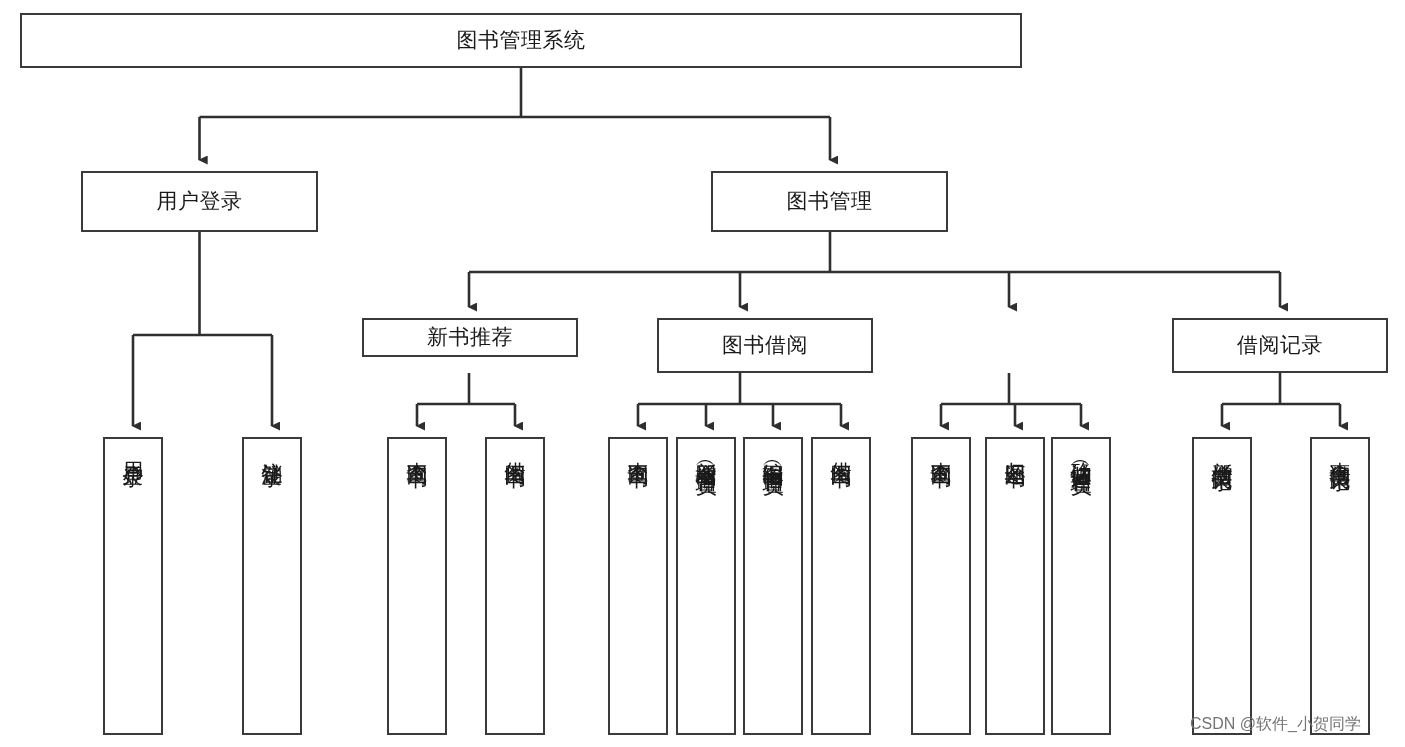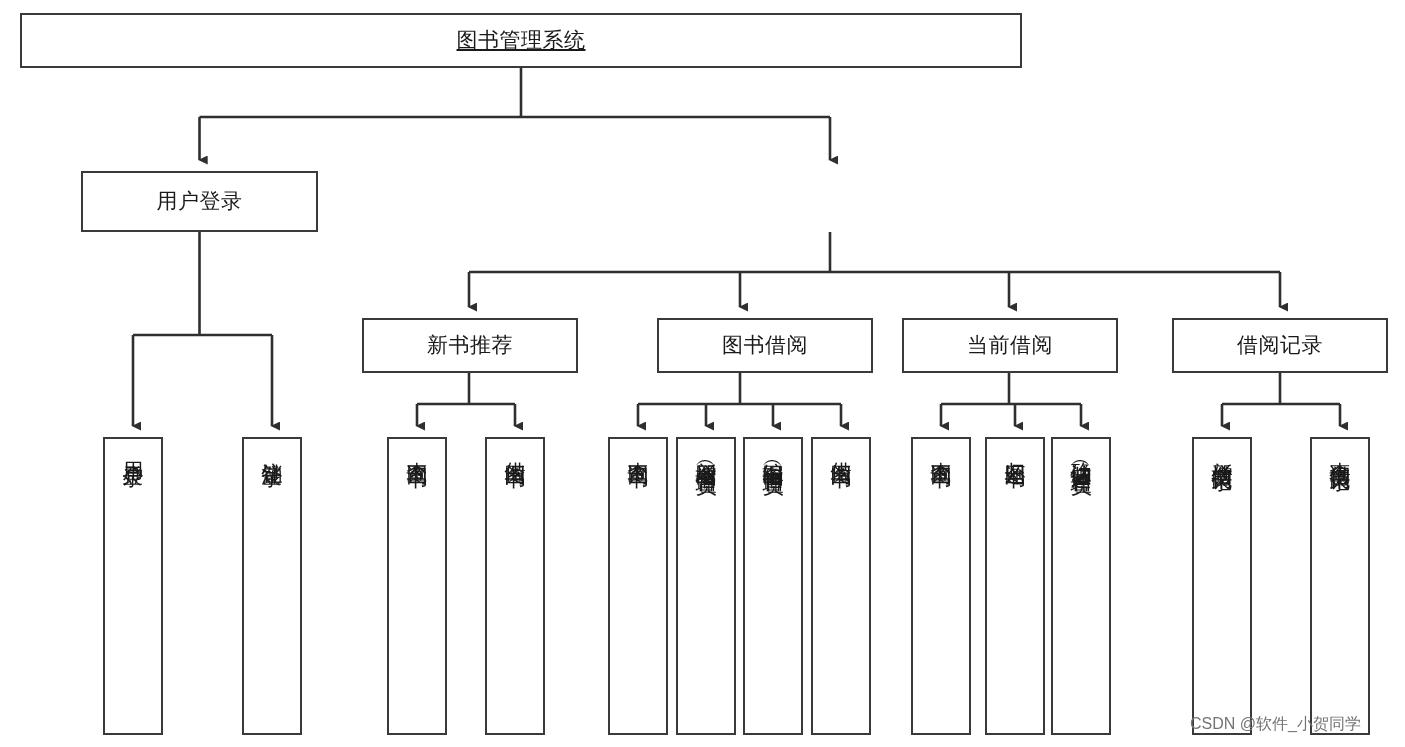--- a/index.html
+++ b/index.html
@@ -118,36 +118,36 @@
       <path d="M 1015,404 L 1015,426" marker-end="url(#arrowhead)"></path>
       <path d="M 1081,404 L 1081,426" marker-end="url(#arrowhead)"></path>
 
       <path d="M 1280,373 L 1280,404"></path>
       <path d="M 1222,404 L 1340,404"></path>
       <path d="M 1222,404 L 1222,426" marker-end="url(#arrowhead)"></path>
       <path d="M 1340,404 L 1340,426" marker-end="url(#arrowhead)"></path>
     </g>
   </svg>
 
-  <div class="node node-root" style="left: 20px; top: 13px; width: 1002px; height: 55px; text-decoration: underline;">
+  <div class="node node-root" style="left: 20px; top: 13px; width: 1002px; height: 55px;">
     <span class="node-label">图书管理系统</span>
   </div>
 
   <div class="node node-branch" style="left: 81px; top: 171px; width: 237px; height: 61px;">
     <span class="node-label">用户登录</span>
   </div>
+  <div class="node node-branch" style="left: 711px; top: 171px; width: 237px; height: 61px;">
+    <span class="node-label">图书管理</span>
+  </div>
 
-  <div class="node node-branch" style="left: 362px; top: 318px; width: 216px; height: 55px;">
+  <div class="node node-branch" style="left: 362px; top: 318px; width: 216px; height: 39px;">
     <span class="node-label">新书推荐</span>
   </div>
   <div class="node node-branch" style="left: 633px; top: 318px; width: 216px; height: 55px; margin-left: 24px;">
     <span class="node-label">图书借阅</span>
-  </div>
-  <div class="node node-branch" style="left: 902px; top: 318px; width: 216px; height: 55px;">
-    <span class="node-label">当前借阅</span>
   </div>
   <div class="node node-branch" style="left: 1172px; top: 318px; width: 216px; height: 55px;">
     <span class="node-label">借阅记录</span>
   </div>
 
   <div class="node node-leaf" style="left: 103px; top: 437px; width: 60px; height: 298px;">
     <span class="node-label">用户登录</span>
   </div>
   <div class="node node-leaf" style="left: 242px; top: 437px; width: 60px; height: 298px;">
     <span class="node-label">注销登录</span>

